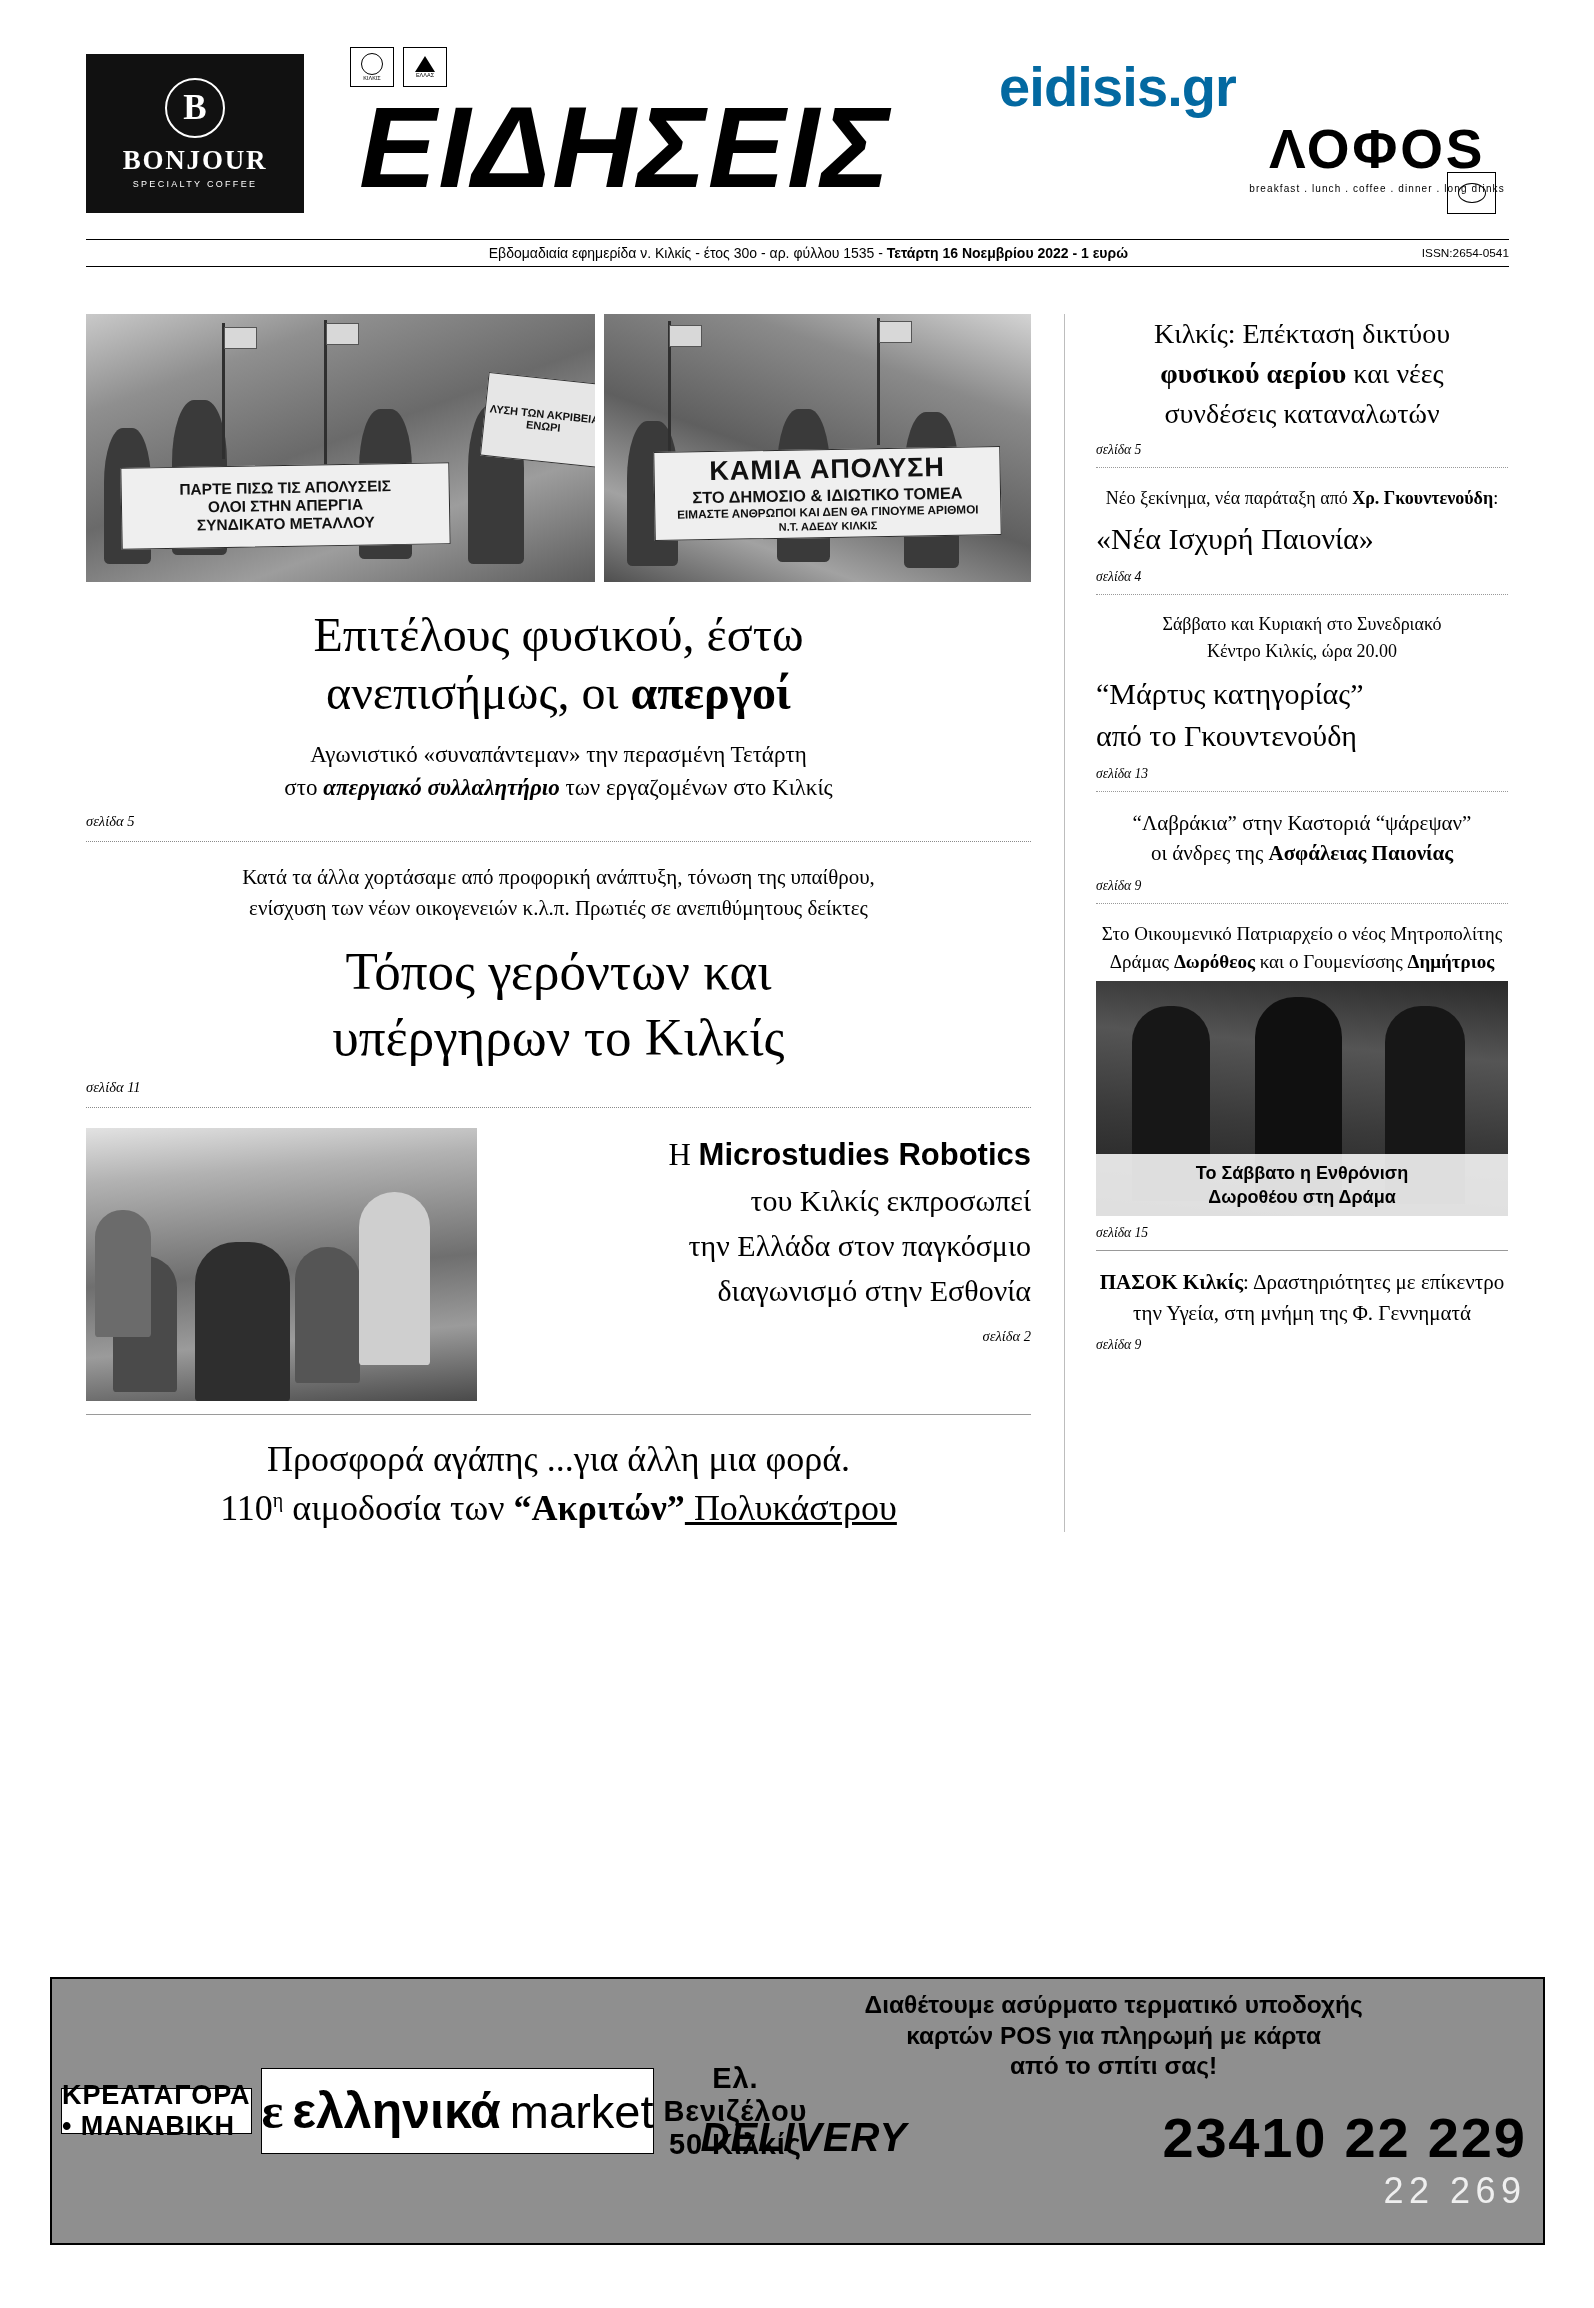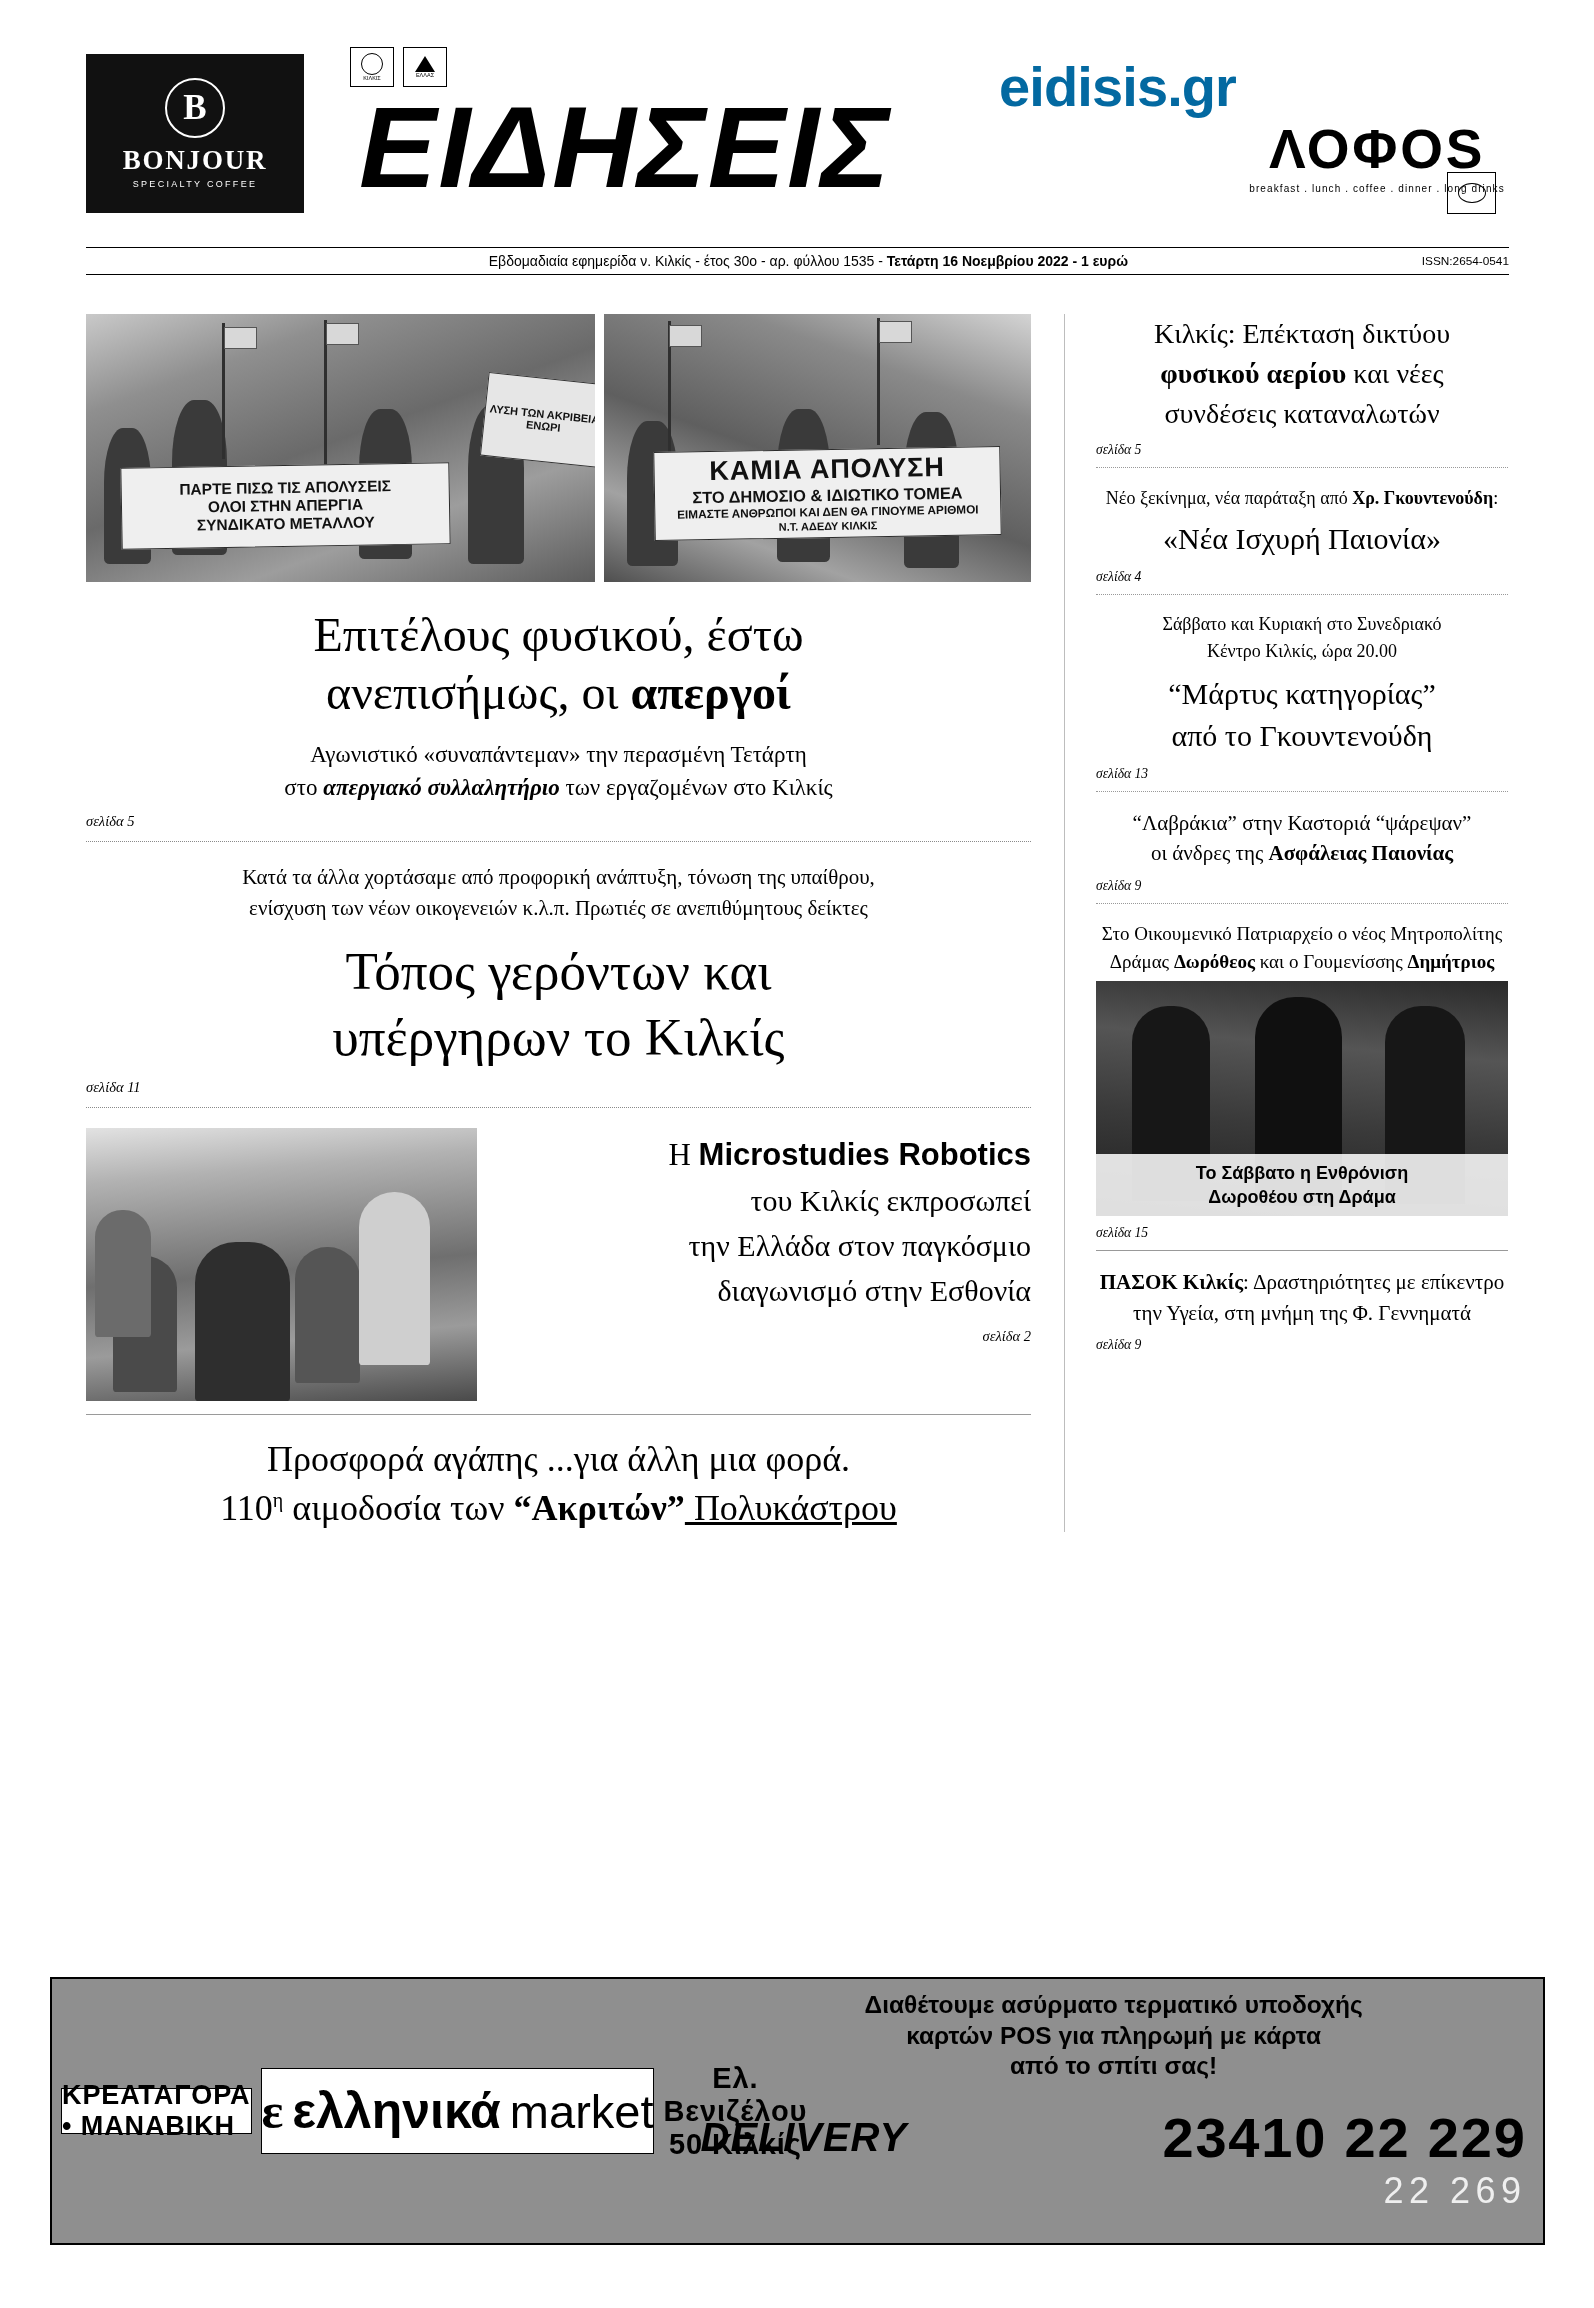--- a/index.html
+++ b/index.html
@@ -19,21 +19,21 @@
   .stamp .tri{width:0;height:0;border-left:10px solid transparent;border-right:10px solid transparent;border-bottom:16.4px solid #000;}
 
   .eidisis-gr{position:absolute;right:273px;top:18px;font-family:"Liberation Sans",sans-serif;font-size:56px;font-weight:bold;color:#0369a1;letter-spacing:-0.9px;}
   .title-main{position:absolute;left:273px;top:53px;font-family:"Liberation Sans",sans-serif;font-size:116px;font-weight:bold;font-style:italic;letter-spacing:1.8px;line-height:1;}
   .lofos{position:absolute;right:0;top:86px;text-align:center;width:264px;}
   .lofos .lw{font-family:"Liberation Sans",sans-serif;font-size:55px;font-weight:bold;letter-spacing:2.7px;line-height:1;}
   .lofos .ls{font-family:"Liberation Sans",sans-serif;font-size:10px;letter-spacing:1.1px;margin-top:5.5px;}
   .lofos-badge{position:absolute;right:12.7px;top:50px;width:47px;height:40px;border:1.8px solid #000;font-size:6.4px;display:flex;align-items:center;justify-content:center;font-family:"Liberation Sans",sans-serif;}
   .lofos-badge .ov{width:25.5px;height:18px;border:1.8px solid #000;border-radius:50%;}
 
-  .subline{position:absolute;left:0;right:0;top:211px;border-top:1.8px solid #000;border-bottom:1.8px solid #000;padding:4.5px 0 5.5px 0;font-family:"Liberation Sans",sans-serif;font-size:14px;display:flex;align-items:center;}
+  .subline{position:absolute;left:0;right:0;top:203px;border-top:1.8px solid #000;border-bottom:1.8px solid #000;padding:4.5px 0 5.5px 0;font-family:"Liberation Sans",sans-serif;font-size:14px;display:flex;align-items:center;}
   .subline .center{flex:1;text-align:center;padding-left:109px;}
   .subline b{font-weight:bold;}
   .subline .issn{font-size:11.8px;}
 
   
   .content{position:absolute;left:86px;top:314px;width:1422px;display:flex;gap:33px;}
   .col-left{width:946px;}
   .col-right{width:444px;border-left:0.9px solid #bdbdbd;padding-left:31px;}
 
   
@@ -77,21 +77,21 @@
 
   
   .ritem{margin-bottom:3.6px;}
   .r-big{font-size:28px;line-height:1.42;text-align:center;}
   .r-big b{font-weight:bold;}
   .r-small{font-size:18px;line-height:1.45;text-align:center;}
   .r-small b{font-weight:bold;}
   .r-ref{font-size:13.6px;font-style:italic;margin-top:9px;}
   .r-rule{border:0;border-top:0.9px dotted #999;margin:9px 0 16.4px 0;}
   .r-rule-solid{border:0;border-top:0.9px solid #999;margin:9px 0 16.4px 0;}
-  .r-title{font-size:30px;line-height:1.4;text-align:center;}
+  .r-title{font-size:30px;line-height:1.4;text-align:left;}
 
   .bishop-photo{width:100%;height:235px;position:relative;overflow:hidden;background:#5d5d5d;margin-top:5.5px;}
   .bishop-cap{position:absolute;left:0;right:0;bottom:0;background:rgba(255,255,255,.86);text-align:center;font-family:"Liberation Sans",sans-serif;font-weight:bold;font-size:18px;line-height:1.35;padding:6.4px 3.6px;}
 
   
   .ad{position:absolute;left:50px;top:1977px;width:1491px;height:264px;background:#8f8f8f;border:2.7px solid #000;display:flex;}
   .ad-left{width:627px;padding:12.7px 9px;display:flex;flex-direction:row;align-items:center;gap:9px;}
   .ad-kreat{background:#fff;width:100%;height:44px;border:1.8px solid #000;display:flex;align-items:center;justify-content:center;font-family:"Liberation Sans",sans-serif;font-weight:bold;font-size:27px;letter-spacing:0.9px;}
   .ad-market{background:#fff;width:100%;height:84px;border:1.8px solid #000;display:flex;align-items:center;justify-content:center;gap:9px;}
   .ad-market .gsym{font-family:"Liberation Serif",serif;font-size:51px;font-weight:bold;}

